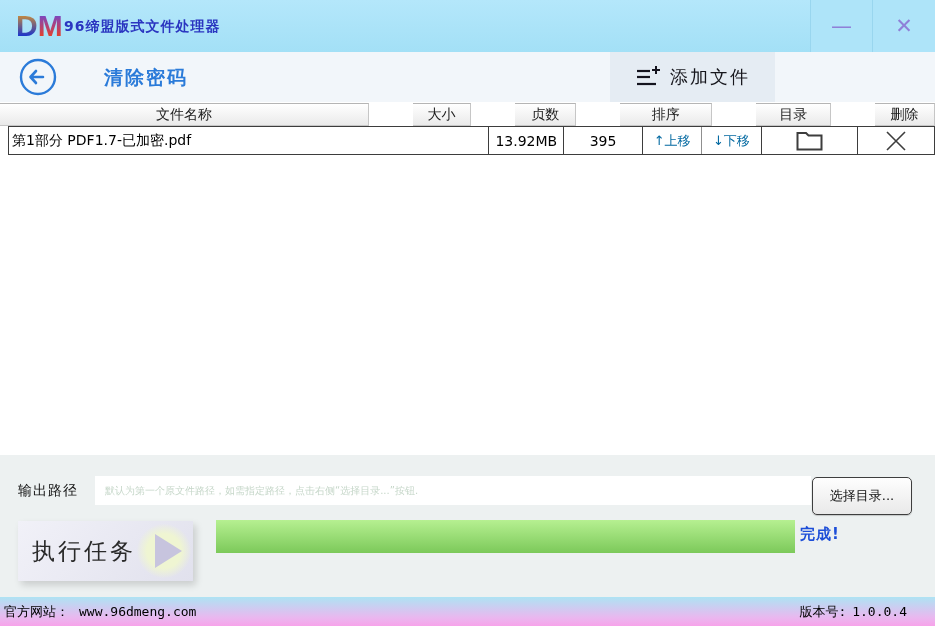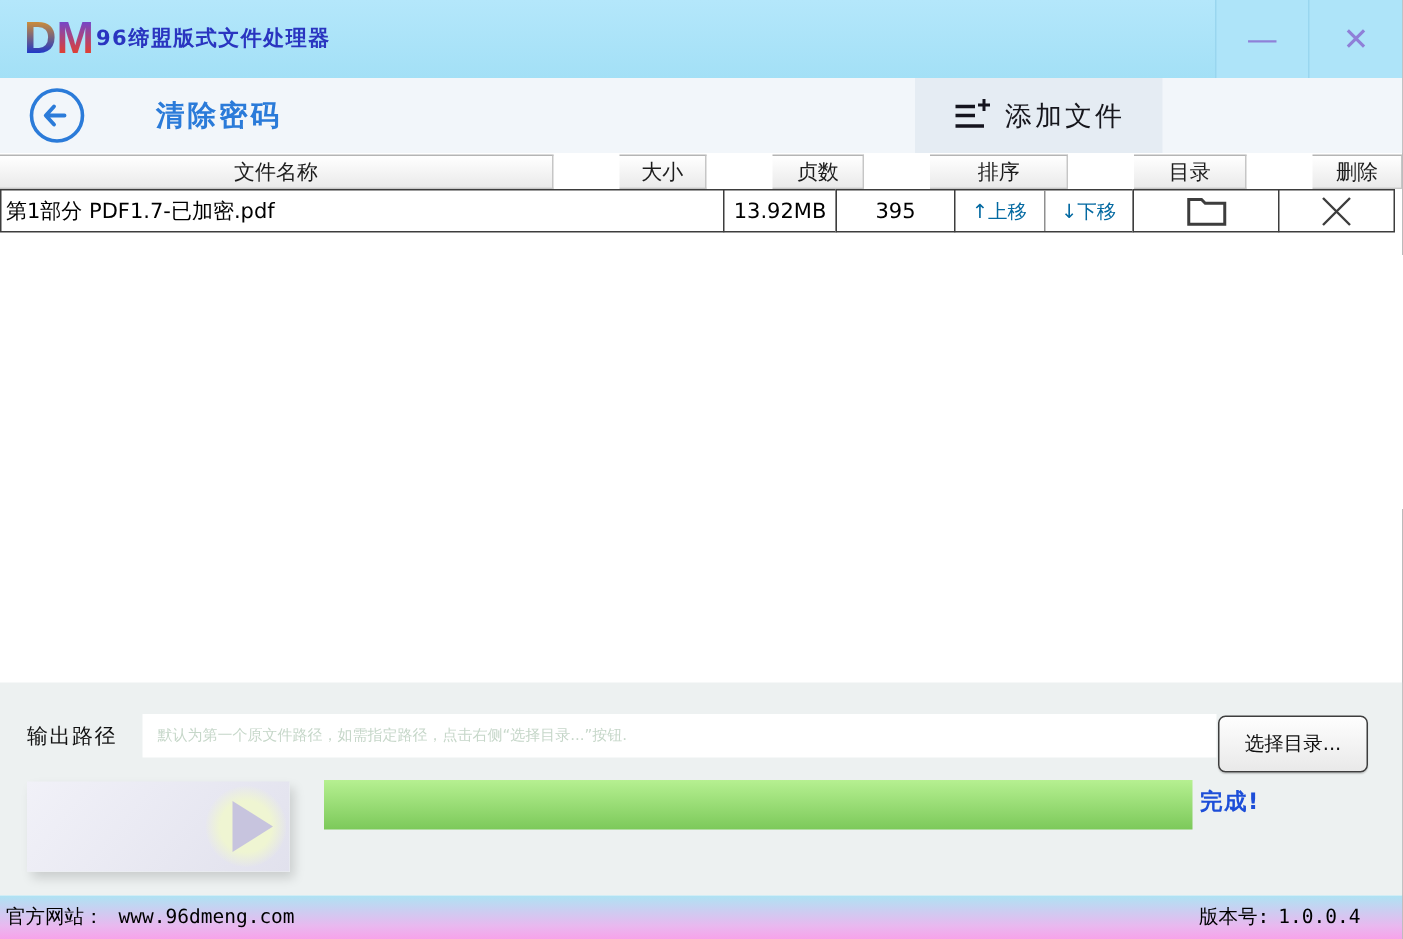--- a/index.html
+++ b/index.html
@@ -38,21 +38,21 @@
   
   .thead { position:absolute; top:103px; left:0; width:935px; height:23px; display:flex;gap:44px; }
   .th { height:23px; display:flex; align-items:center; justify-content:center;
     font-size:14px; color:#1c1c1c; background:linear-gradient(#ffffff,#eaeaea);
     border-top:1px solid #b5b5b5; border-bottom:1px solid #c6c6c6;
     border-right:1px solid #c6c6c6; }
   .trow { position:absolute; top:126px; left:0; width:935px; height:29px; display:flex; }
   .td { height:29px; display:flex; align-items:center; justify-content:center;
     font-size:14px; color:#000; background:#fff; border:1px solid #3d3d3d;
     margin-left:-1px; }
-  .td:first-child { margin-left:0; }
+  .td:first-child { margin-left:8px; }
   .c0{width:483px;} .c1{width:76px;} .c2{width:80px;} .c3{width:120px;}
   .c4{width:98px;} .c5{width:78px;}
   .td.name { justify-content:flex-start; padding-left:3px; }
   .sort-half { flex:1; height:100%; display:flex; align-items:center;
     justify-content:center; color:#0369a1; font-size:13px; }
   .sort-half + .sort-half { border-left:1px solid #8f8f8f; }
   
   .lower { position:absolute; top:455px; left:0; width:935px; height:142px;
     background:#edf1f1; }
   .out-label { position:absolute; left:18px; top:27px; font-size:14px; color:#111;
@@ -168,20 +168,21 @@
   </div>
 
   <div class="lower">
     <div class="out-label">输出路径</div>
     <input class="out-input" type="text" placeholder="默认为第一个原文件路径，如需指定路径，点击右侧“选择目录...”按钮." style="">
     <div class="choose-btn">
       <span>选择目录...</span>
     </div>
 
     <div class="run-btn">
+      <span>执行任务</span>
       <span class="play-wrap">
         <span class="play-tri"></span>
       </span>
     </div>
 
     <div class="progress"></div>
     <div class="done-label">完成!</div>
   </div>
 
   <div class="statusbar">

